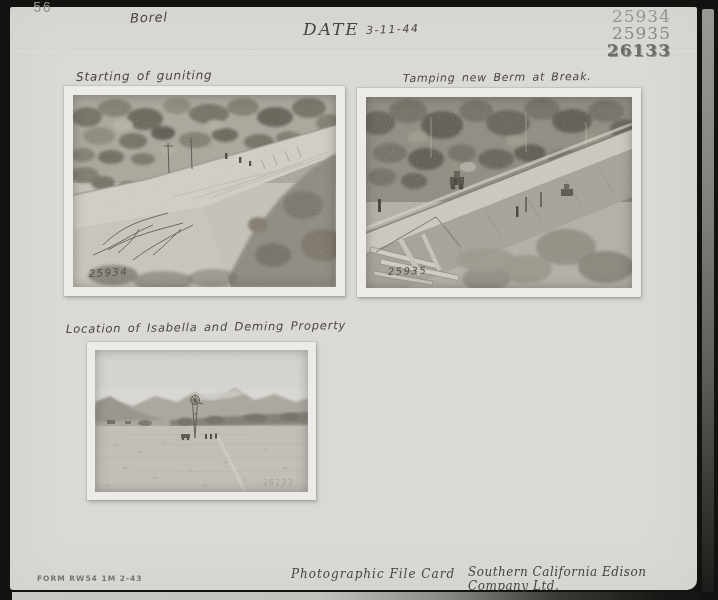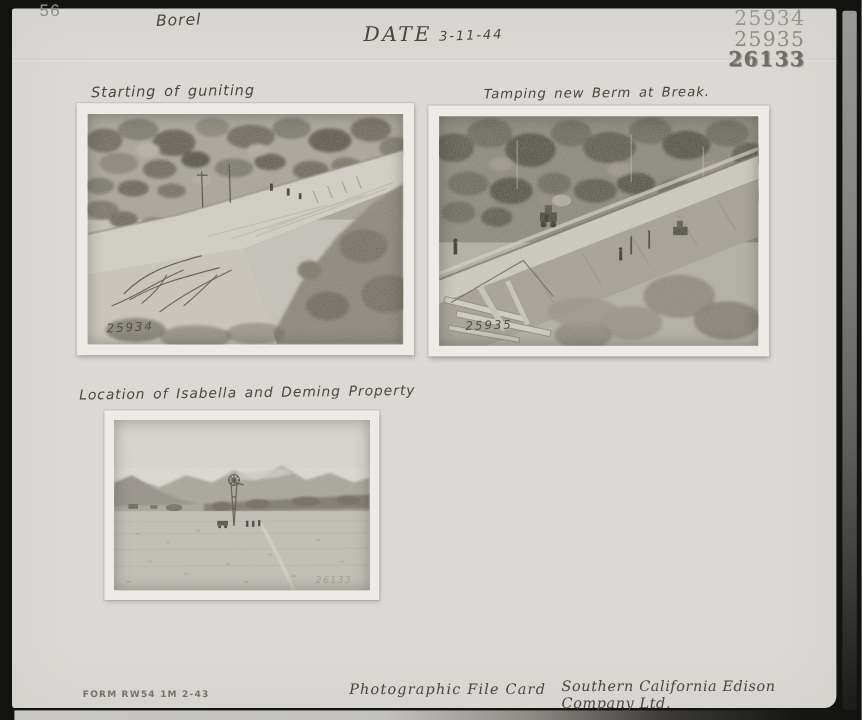--- a/index.html
+++ b/index.html
@@ -27,21 +27,21 @@
   .crease{
     position:absolute;left:0;top:42px;width:100%;height:2px;
     background:linear-gradient(180deg,rgba(0,0,0,0.07),rgba(255,255,255,0.35));
     pointer-events:none;
   }
   .printed{
     font-family:"DejaVu Serif",serif;font-style:italic;color:#46453f;
   }
   .num56{
     position:absolute;left:23px;top:-7px;
-    font-family:Liberation Sans, sans-serif;font-size:14px;letter-spacing:1px;color:#8d8c88;
+    font-family:Liberation Mono, monospace;font-size:14px;letter-spacing:1px;color:#8d8c88;
     text-shadow:0 0 1px rgba(255,255,255,0.2);z-index:4;
   }
   .loc-label{position:absolute;left:18px;top:7px;font-size:17px;letter-spacing:2px;}
   .date-label{position:absolute;left:293px;top:12px;font-size:17px;letter-spacing:2px;font-style:italic;}
   .neg-label{position:absolute;left:466px;top:7px;font-size:17px;letter-spacing:1px;}
   .hand{
     font-family:"DejaVu Sans",sans-serif;font-style:italic;color:#4a473f;
     letter-spacing:0.8px;word-spacing:2px;
   }
   .loc-value{position:absolute;left:120px;top:3px;font-size:13px;transform:rotate(-2deg);}
@@ -70,21 +70,21 @@
   .photo-2 .photo-img{left:9px;top:9px;width:266px;height:191px;}
   .photo-3 .photo-img{left:8px;top:8px;width:213px;height:142px;}
   .photo-img::after{
     content:"";position:absolute;left:0;top:0;right:0;bottom:0;
     box-shadow:inset 0 0 12px rgba(35,33,28,0.35);pointer-events:none;
   }
   .photo-img svg{display:block;width:100%;height:100%;}
   .footer-form{
     position:absolute;left:27px;top:567px;
     font-family:"DejaVu Sans",sans-serif;font-size:7.5px;font-weight:bold;
-    letter-spacing:1px;color:#75746c;margin-left:32px;
+    letter-spacing:1px;color:#75746c;
   }
   .footer-center{position:absolute;left:281px;top:560px;font-size:12px;letter-spacing:1px;}
   .footer-right{position:absolute;left:458px;top:558px;font-size:12px;letter-spacing:0.5px;}
 </style>
 </head>
 <body>
 
 <div class="card">
 
   <div class="num56">56</div>

